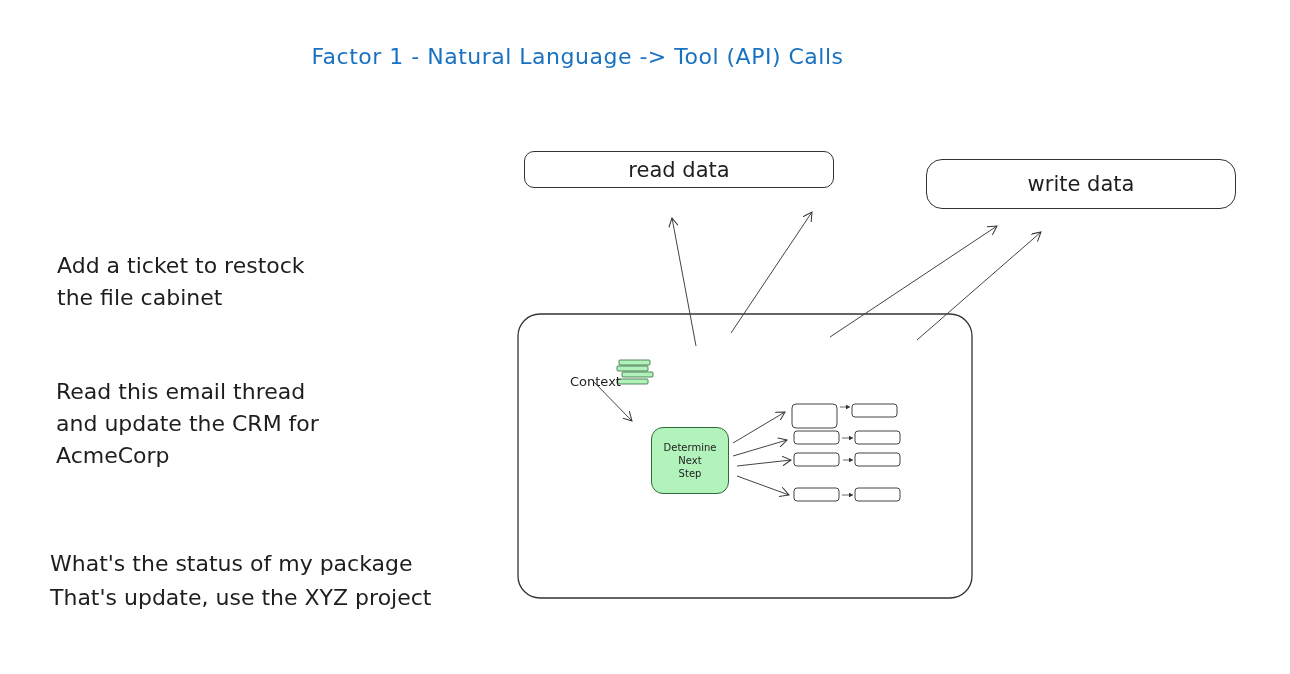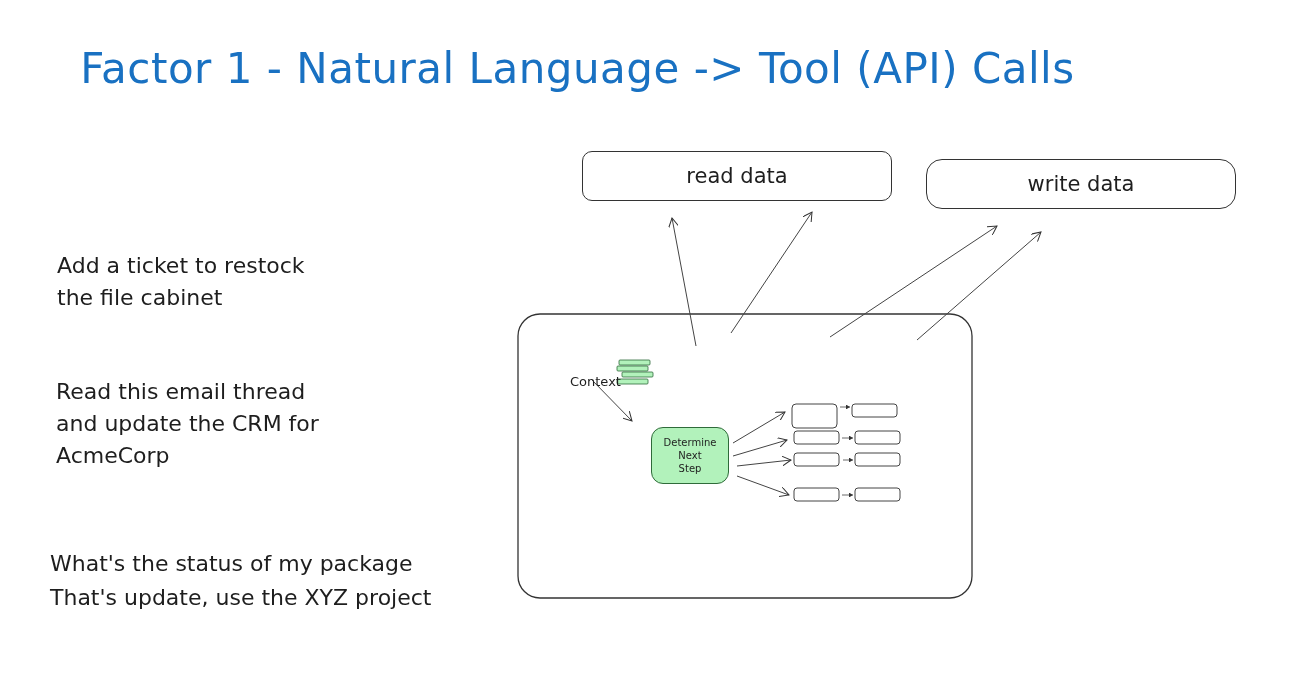--- a/index.html
+++ b/index.html
@@ -1,29 +1,29 @@
 <!DOCTYPE html>
 <html><head>
 <meta charset="utf-8">
 <style>
   html,body{margin:0;padding:0;background:#ffffff;}
   body{width:1290px;height:674px;position:relative;overflow:hidden;font-family:"DejaVu Sans",sans-serif;color:#1e1e1e;}
-  .title{position:absolute;left:0;width:1155px;top:44px;text-align:center;font-size:42px;color:#1971c2;letter-spacing:0.5px;}
+  .title{position:absolute;left:0;width:1155px;top:44px;text-align:center;font-size:22px;color:#1971c2;letter-spacing:0.5px;}
   .box{position:absolute;border:1.3px solid #333;border-radius:10px;background:#fff;box-sizing:border-box;display:flex;align-items:center;justify-content:center;font-size:21px;}
   .prompt{position:absolute;font-size:22px;line-height:32px;color:#1e1e1e;white-space:pre-line;margin-left:19px;}
   svg{position:absolute;left:0;top:0;}
   .ctx{position:absolute;left:570px;top:374px;font-size:13px;}
-  .step{position:absolute;left:651px;top:427px;width:78px;height:57px;background:#b2f2bb;border:1.3px solid #2f6b3a;border-radius:12px;box-sizing:border-box;display:flex;align-items:center;justify-content:center;text-align:center;font-size:10px;line-height:13px;white-space:pre-line;}
+  .step{position:absolute;left:651px;top:427px;width:78px;height:67px;background:#b2f2bb;border:1.3px solid #2f6b3a;border-radius:12px;box-sizing:border-box;display:flex;align-items:center;justify-content:center;text-align:center;font-size:10px;line-height:13px;white-space:pre-line;}
 </style>
 </head>
 <body>
 
 <div class="title">Factor 1 - Natural Language -&gt; Tool (API) Calls</div>
 
-<div class="box" style="left:582px;top:151px;width:310px;height:50px;">read data</div>
+<div class="box" style="left:524px;top:151px;width:310px;height:37px;">read data</div>
 <div class="box" style="left:926px;top:159px;width:310px;height:50px;border-radius:16px;">write data</div>
 
 <div class="prompt" style="left:38px;top:250px;">Add a ticket to restock
 the file cabinet</div>
 <div class="prompt" style="left:37px;top:376px;">Read this email thread
 and update the CRM for
 AcmeCorp</div>
 <div class="prompt" style="left:31px;top:548px;">What's the status of my package</div>
 <div class="prompt" style="left:31px;top:582px;">That's update, use the XYZ project</div>
 

